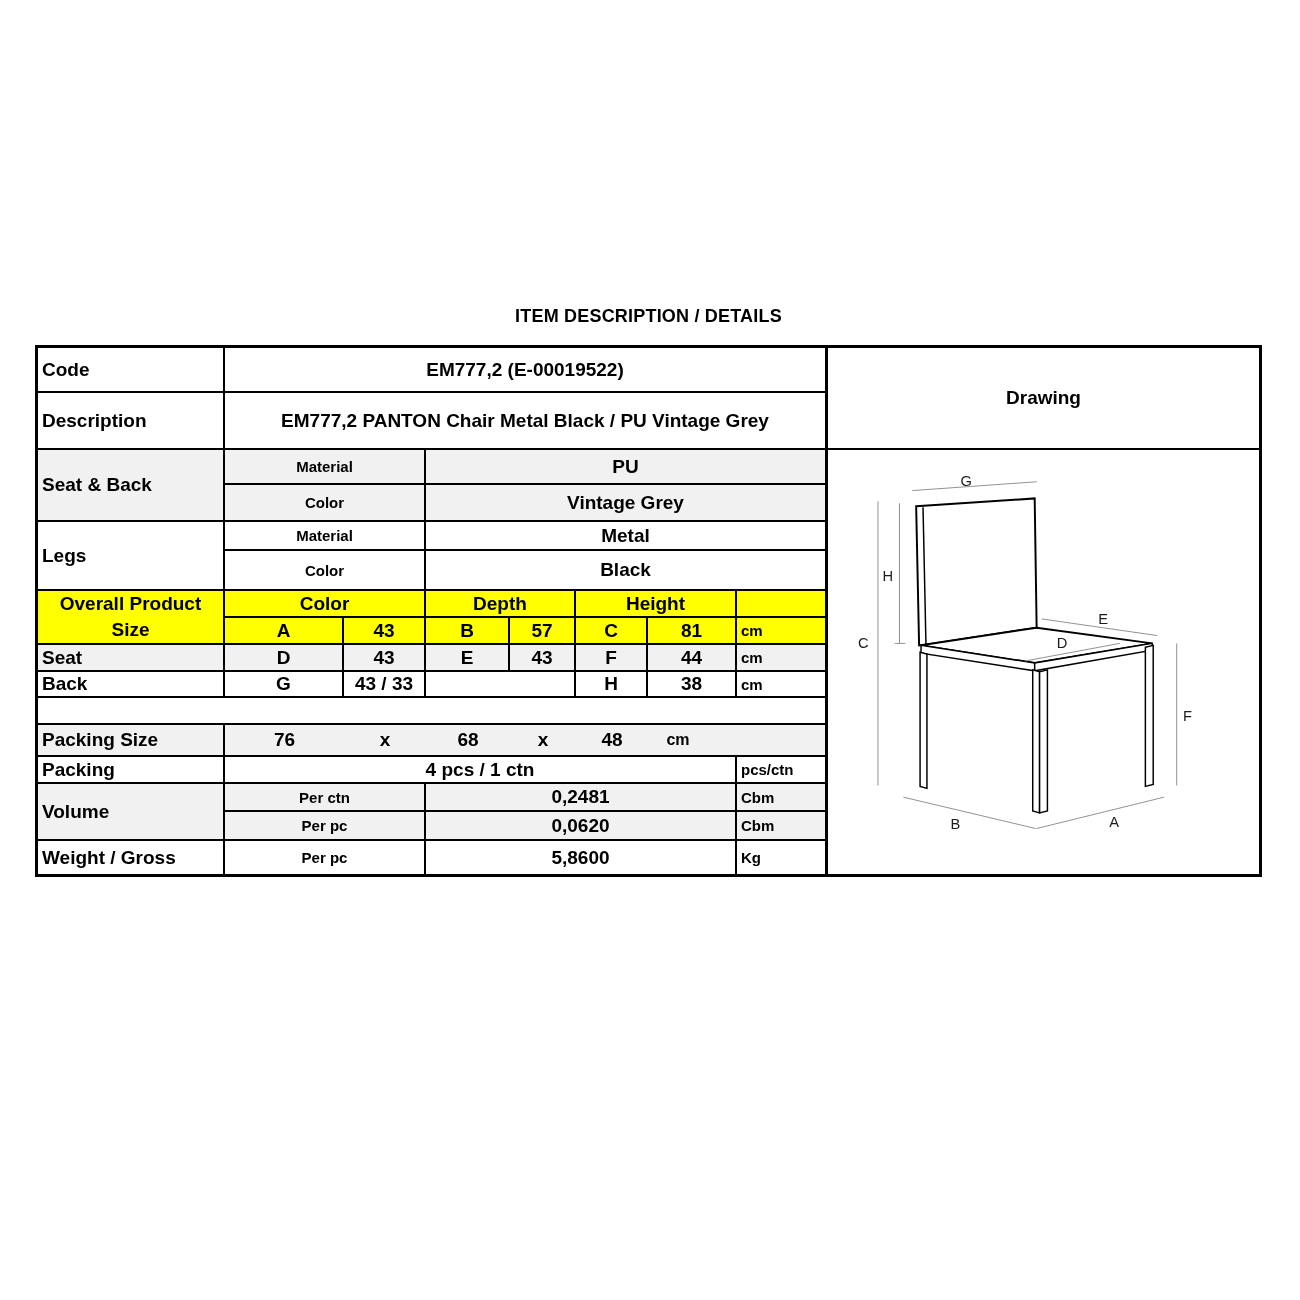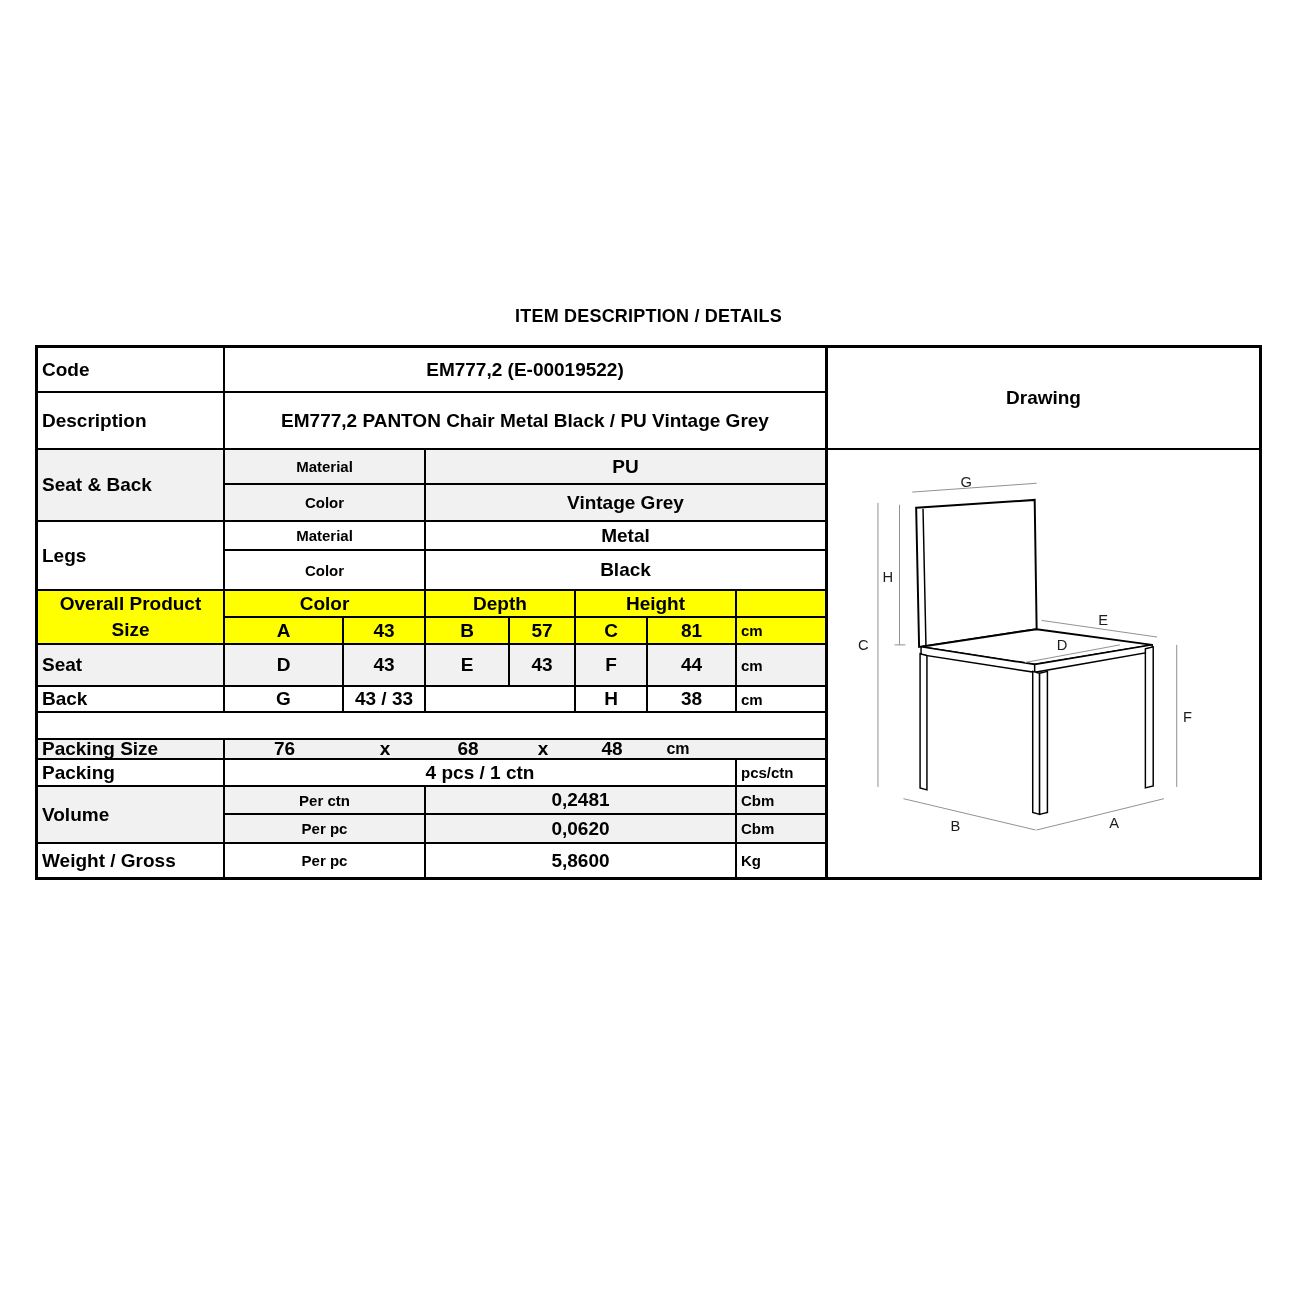--- a/index.html
+++ b/index.html
@@ -104,21 +104,21 @@
               <div class="cell val rb w82">43</div>
               <div class="cell val rb w84">B</div>
               <div class="cell val rb w66">57</div>
               <div class="cell val rb w72">C</div>
               <div class="cell val rb w89">81</div>
               <div class="cell unit fill">cm</div>
             </div>
           </div>
         </div>
 
-        <div class="row grey" style="height:42px">
+        <div class="row grey" style="height:27px">
           <div class="cell lbl rb w187">Seat</div>
           <div class="cell val rb w119">D</div>
           <div class="cell val rb w82">43</div>
           <div class="cell val rb w84">E</div>
           <div class="cell val rb w66">43</div>
           <div class="cell val rb w72">F</div>
           <div class="cell val rb w89">44</div>
           <div class="cell unit fill">cm</div>
         </div>
 
@@ -127,21 +127,21 @@
           <div class="cell val rb w119">G</div>
           <div class="cell val rb w82">43 / 33</div>
           <div class="cell rb w150"></div>
           <div class="cell val rb w72">H</div>
           <div class="cell val rb w89">38</div>
           <div class="cell unit fill">cm</div>
         </div>
 
         <div class="row" style="height:27px"></div>
 
-        <div class="row grey" style="height:20px">
+        <div class="row grey" style="height:32px">
           <div class="cell lbl rb w187">Packing Size</div>
           <div class="cell w600 fill" style="justify-content:flex-start">
             <span class="ps-part" style="width:119px">76</span>
             <span class="ps-part" style="width:82px">x</span>
             <span class="ps-part" style="width:84px">68</span>
             <span class="ps-part" style="width:66px">x</span>
             <span class="ps-part" style="width:72px">48</span>
             <span class="ps-part" style="width:60px;font-size:16px">cm</span>
           </div>
         </div>

